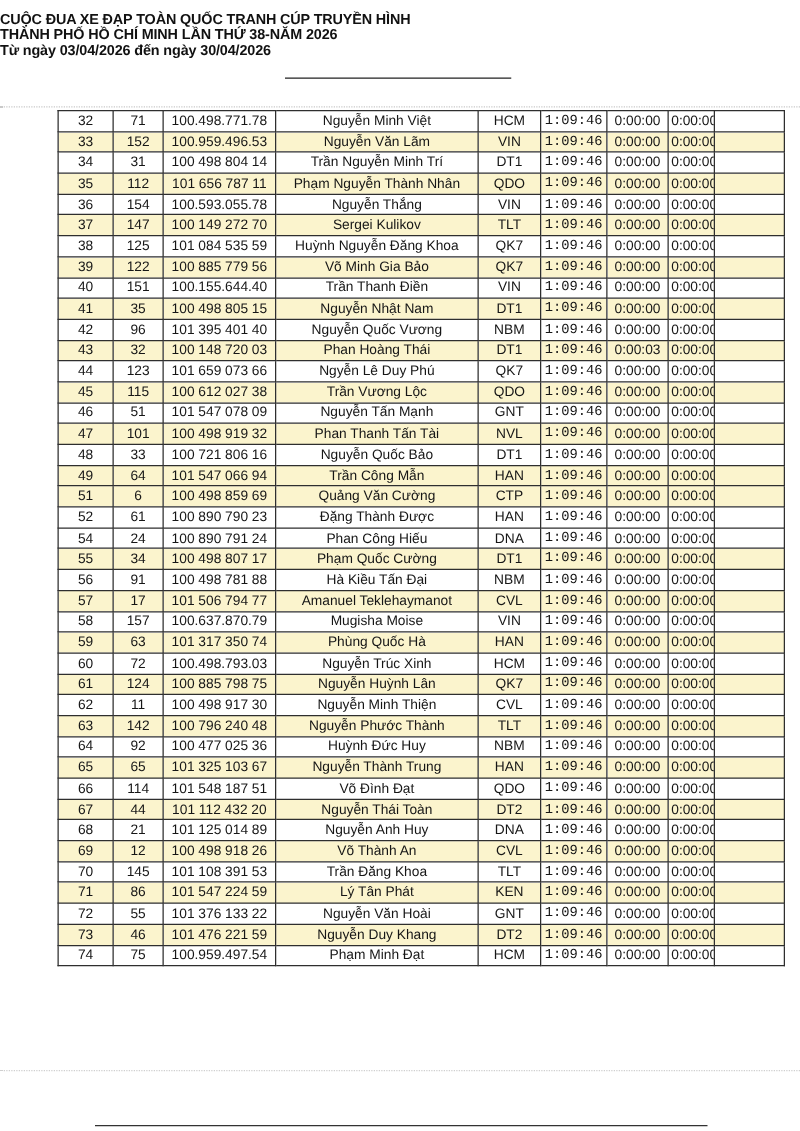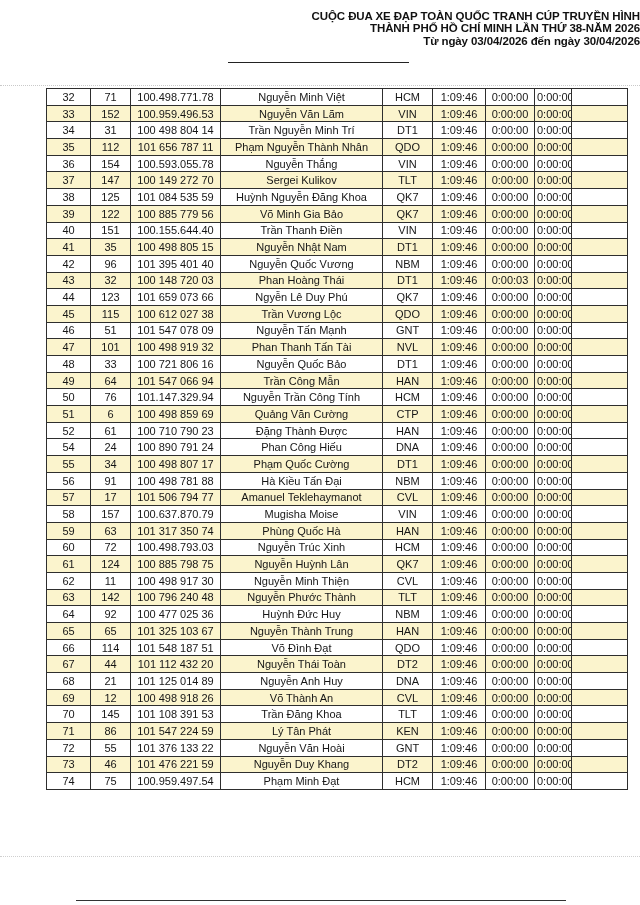--- a/index.html
+++ b/index.html
@@ -1,21 +1,21 @@
 <!DOCTYPE html>
 <html><head>
 <meta charset="utf-8">
 <style>
   html,body{margin:0;padding:0;}
   body{
     width:640px;height:905px;position:relative;background:#ffffff;
     font-family:"Liberation Sans", sans-serif;color:#1c1c1c;overflow:hidden;
   }
   .header{
-    position:absolute;top:10px;left:0;width:640px;text-align:right;
+    position:absolute;top:10px;left:0;width:640px;text-align:left;
     font-weight:bold;font-size:11.5px;line-height:12.4px;color:#111;
     letter-spacing:-0.1px;
   }
   .header-rule{
     position:absolute;top:62px;left:228px;width:181px;height:0;
     border-top:1.6px solid #222;
   }
   .scan-artifact-top{
     position:absolute;top:85px;left:0;width:640px;height:0;
     border-top:1px dotted #c9c9c9;
@@ -29,21 +29,21 @@
     border-collapse:collapse;table-layout:fixed;
   }
   table.results td{
     border:1px solid #2e2e2e;height:16.7px;padding:0 2px;
     font-size:11px;text-align:center;vertical-align:middle;
     white-space:nowrap;overflow:hidden;box-sizing:border-box;color:#161616;
   }
   tr.hl td{background:#fbf4cd;}
   td.c-id{text-align:right;padding-right:8px;margin-left:36px;}
   td.c-name{text-align:left;padding-left:4px;}
-  td.c-time{font-family:Liberation Sans, sans-serif;font-size:12.5px;}
+  td.c-time{font-family:Liberation Mono, monospace;font-size:12.5px;}
   td.c-ghost{color:#ffffff;}
   .footer-rule{
     position:absolute;top:900px;left:76px;width:490px;height:0;
     border-top:1.6px solid #333;
   }
 </style>
 </head>
 <body>
 
 <div class="header">
@@ -259,46 +259,35 @@
         <td class="c-rank">49</td>
         <td class="c-bib">64</td>
         <td class="c-id">101 547 066 94</td>
         <td class="c-name">Trần Công Mẫn</td>
         <td class="c-team">HAN</td>
         <td class="c-time">1:09:46</td>
         <td class="c-gap">0:00:00</td>
         <td class="c-ghost">0:00:00</td>
         <td class="c-last"></td>
       </tr>
-      <tr>
-        <td class="c-rank">50</td>
-        <td class="c-bib">76</td>
-        <td class="c-id">101.147.329.94</td>
-        <td class="c-name">Nguyễn Trần Công Tính</td>
-        <td class="c-team">HCM</td>
-        <td class="c-time">1:09:46</td>
-        <td class="c-gap">0:00:00</td>
-        <td class="c-ghost">0:00:00</td>
-        <td class="c-last"></td>
-      </tr>
       <tr class="hl">
         <td class="c-rank">51</td>
         <td class="c-bib">6</td>
         <td class="c-id">100 498 859 69</td>
         <td class="c-name">Quảng Văn Cường</td>
         <td class="c-team">CTP</td>
         <td class="c-time">1:09:46</td>
         <td class="c-gap">0:00:00</td>
         <td class="c-ghost">0:00:00</td>
         <td class="c-last"></td>
       </tr>
       <tr>
         <td class="c-rank">52</td>
         <td class="c-bib">61</td>
-        <td class="c-id">100 710 790 23</td>
+        <td class="c-id">100 890 790 23</td>
         <td class="c-name">Đặng Thành Được</td>
         <td class="c-team">HAN</td>
         <td class="c-time">1:09:46</td>
         <td class="c-gap">0:00:00</td>
         <td class="c-ghost">0:00:00</td>
         <td class="c-last"></td>
       </tr>
       <tr>
         <td class="c-rank">54</td>
         <td class="c-bib">24</td>

